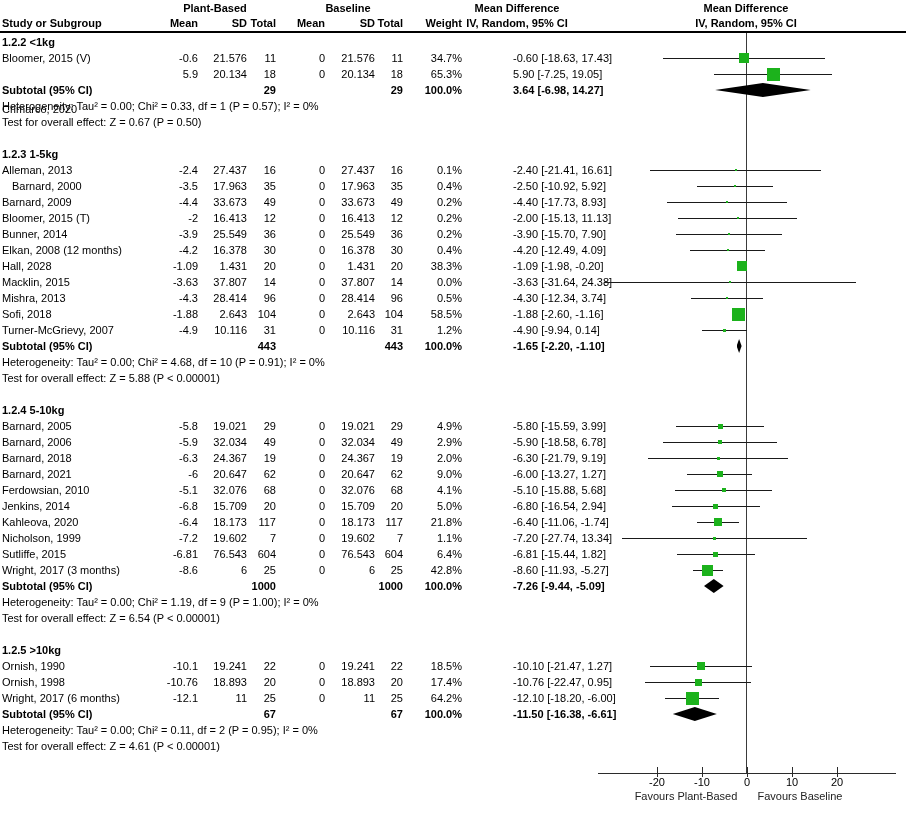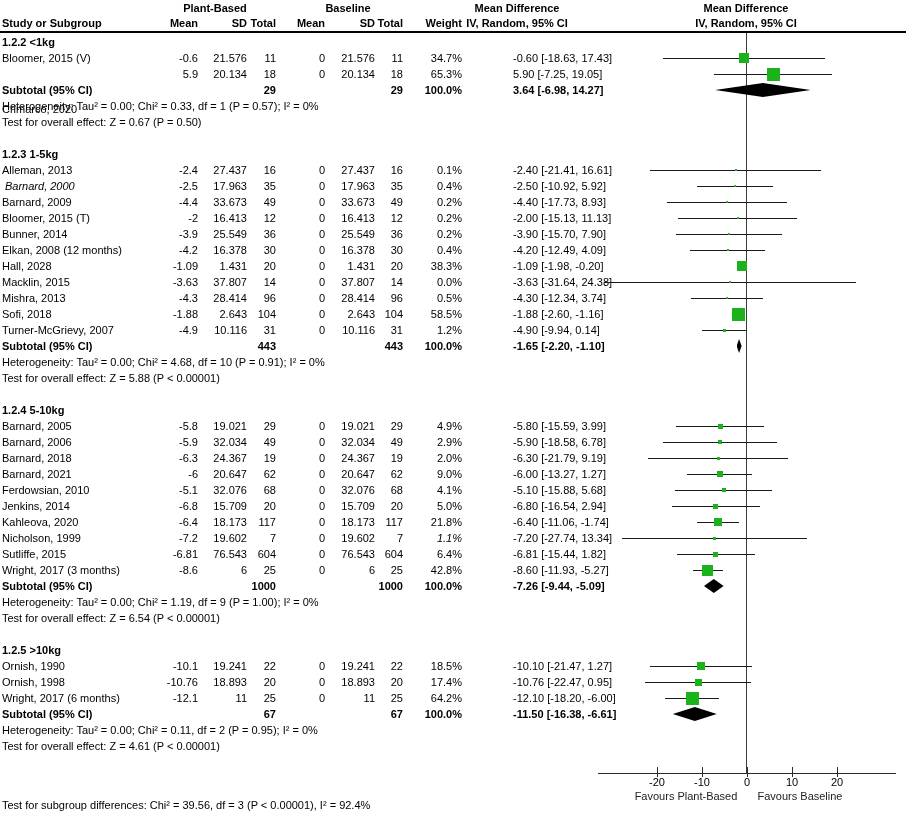--- a/index.html
+++ b/index.html
@@ -80,22 +80,22 @@
       <div class="row-lbl b" style="left:2px;top:146px;">1.2.3 1-5kg</div>
       <div class="row-lbl" style="left:2px;top:162px;width:160px;overflow:hidden;">Alleman, 2013</div>
       <div class="cell ra" style="left:118px;top:162px;width:80px;">-2.4</div>
       <div class="cell ra" style="left:167px;top:162px;width:80px;">27.437</div>
       <div class="cell ra" style="left:196px;top:162px;width:80px;">16</div>
       <div class="cell ra" style="left:245px;top:162px;width:80px;">0</div>
       <div class="cell ra" style="left:295px;top:162px;width:80px;">27.437</div>
       <div class="cell ra" style="left:323px;top:162px;width:80px;">16</div>
       <div class="cell ra" style="left:382px;top:162px;width:80px;">0.1%</div>
       <div class="cell ra" style="left:513px;top:162px;width:80px;">-2.40 [-21.41, 16.61]</div>
-      <div class="row-lbl" style="left:5px;top:178px;width:160px;overflow:hidden;font-style:italic;">Barnard, 2000</div>
-      <div class="cell ra" style="left:118px;top:178px;width:80px;">-2.5</div>
+      <div class="row-lbl" style="left:12px;top:178px;width:160px;overflow:hidden;">Barnard, 2000</div>
+      <div class="cell ra" style="left:118px;top:178px;width:80px;">-3.5</div>
       <div class="cell ra" style="left:167px;top:178px;width:80px;">17.963</div>
       <div class="cell ra" style="left:196px;top:178px;width:80px;">35</div>
       <div class="cell ra" style="left:245px;top:178px;width:80px;">0</div>
       <div class="cell ra" style="left:295px;top:178px;width:80px;">17.963</div>
       <div class="cell ra" style="left:323px;top:178px;width:80px;">35</div>
       <div class="cell ra" style="left:382px;top:178px;width:80px;">0.4%</div>
       <div class="cell ra" style="left:513px;top:178px;width:80px;">-2.50 [-10.92, 5.92]</div>
       <div class="row-lbl" style="left:2px;top:194px;width:160px;overflow:hidden;">Barnard, 2009</div>
       <div class="cell ra" style="left:118px;top:194px;width:80px;">-4.4</div>
       <div class="cell ra" style="left:167px;top:194px;width:80px;">33.673</div>
@@ -248,21 +248,21 @@
       <div class="cell ra" style="left:323px;top:514px;width:80px;">117</div>
       <div class="cell ra" style="left:382px;top:514px;width:80px;">21.8%</div>
       <div class="cell ra" style="left:513px;top:514px;width:80px;">-6.40 [-11.06, -1.74]</div>
       <div class="row-lbl" style="left:2px;top:530px;width:160px;overflow:hidden;">Nicholson, 1999</div>
       <div class="cell ra" style="left:118px;top:530px;width:80px;">-7.2</div>
       <div class="cell ra" style="left:167px;top:530px;width:80px;">19.602</div>
       <div class="cell ra" style="left:196px;top:530px;width:80px;">7</div>
       <div class="cell ra" style="left:245px;top:530px;width:80px;">0</div>
       <div class="cell ra" style="left:295px;top:530px;width:80px;">19.602</div>
       <div class="cell ra" style="left:323px;top:530px;width:80px;">7</div>
-      <div class="cell ra" style="left:382px;top:530px;width:80px;font-style:italic;">1.1%</div>
+      <div class="cell ra" style="left:382px;top:530px;width:80px;">1.1%</div>
       <div class="cell ra" style="left:513px;top:530px;width:80px;">-7.20 [-27.74, 13.34]</div>
       <div class="row-lbl" style="left:2px;top:546px;width:160px;overflow:hidden;">Sutliffe, 2015</div>
       <div class="cell ra" style="left:118px;top:546px;width:80px;">-6.81</div>
       <div class="cell ra" style="left:167px;top:546px;width:80px;">76.543</div>
       <div class="cell ra" style="left:196px;top:546px;width:80px;">604</div>
       <div class="cell ra" style="left:245px;top:546px;width:80px;">0</div>
       <div class="cell ra" style="left:295px;top:546px;width:80px;">76.543</div>
       <div class="cell ra" style="left:323px;top:546px;width:80px;">604</div>
       <div class="cell ra" style="left:382px;top:546px;width:80px;">6.4%</div>
       <div class="cell ra" style="left:513px;top:546px;width:80px;">-6.81 [-15.44, 1.82]</div>
@@ -388,14 +388,13 @@
       <div class="tick" style="left:747px;"></div>
       <div class="tick-lbl" style="left:747px;">0</div>
       <div class="tick" style="left:792px;"></div>
       <div class="tick-lbl" style="left:792px;">10</div>
       <div class="tick" style="left:837px;"></div>
       <div class="tick-lbl" style="left:837px;">20</div>
     </div>
   <div class="favours" style="left:686px;">Favours Plant-Based</div>
   <div class="favours" style="left:800px;">Favours Baseline</div>
 
-  <div class="footer">Test for subgroup differences: Chi² = 39.56, df = 3 (P &lt; 0.00001), I² = 92.4%</div>
 </div>
 
 </body></html>

